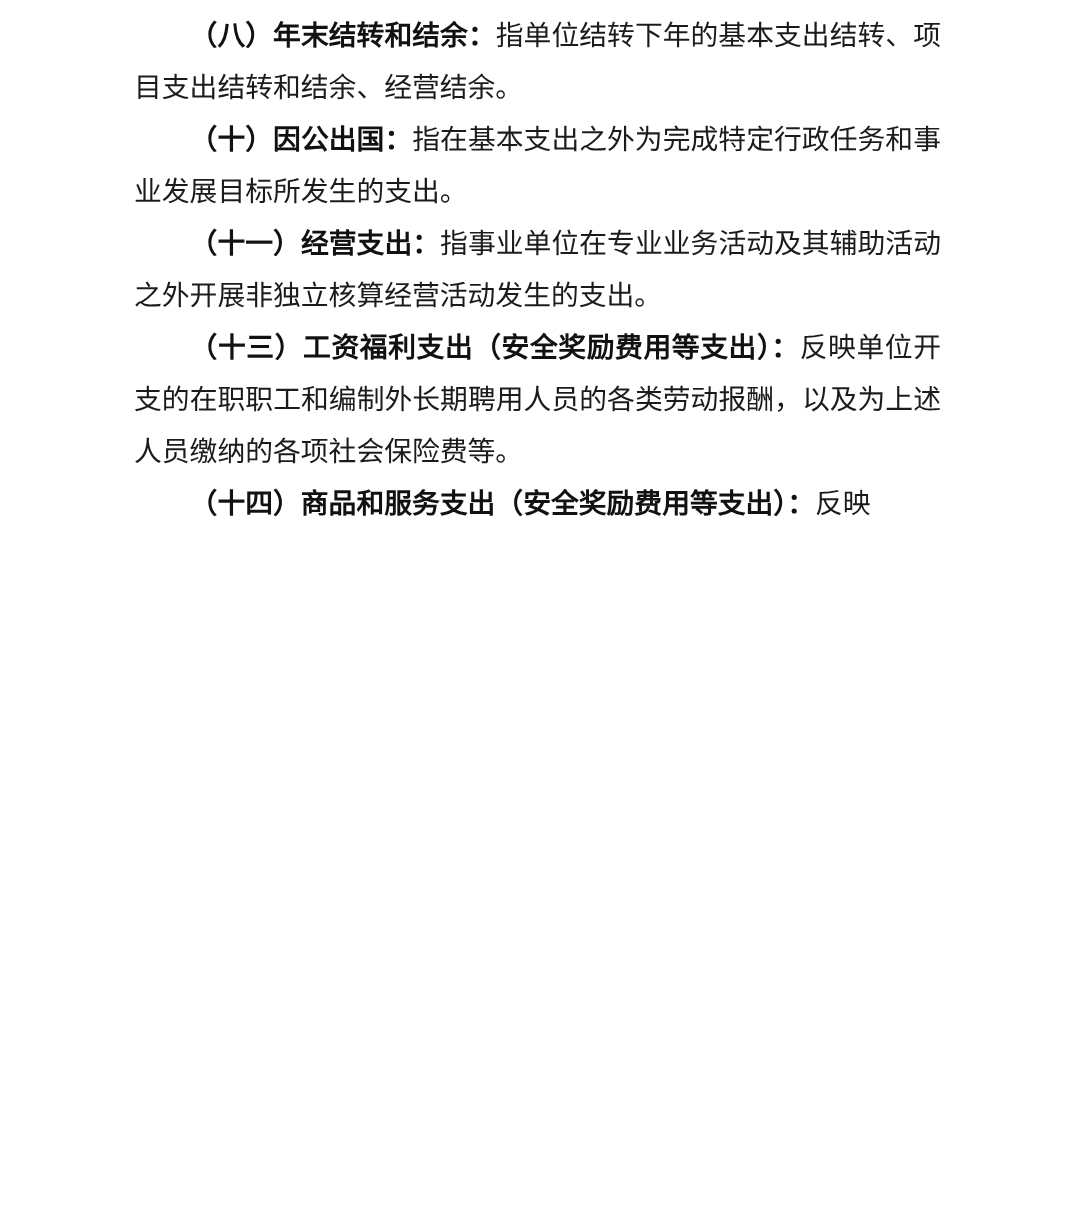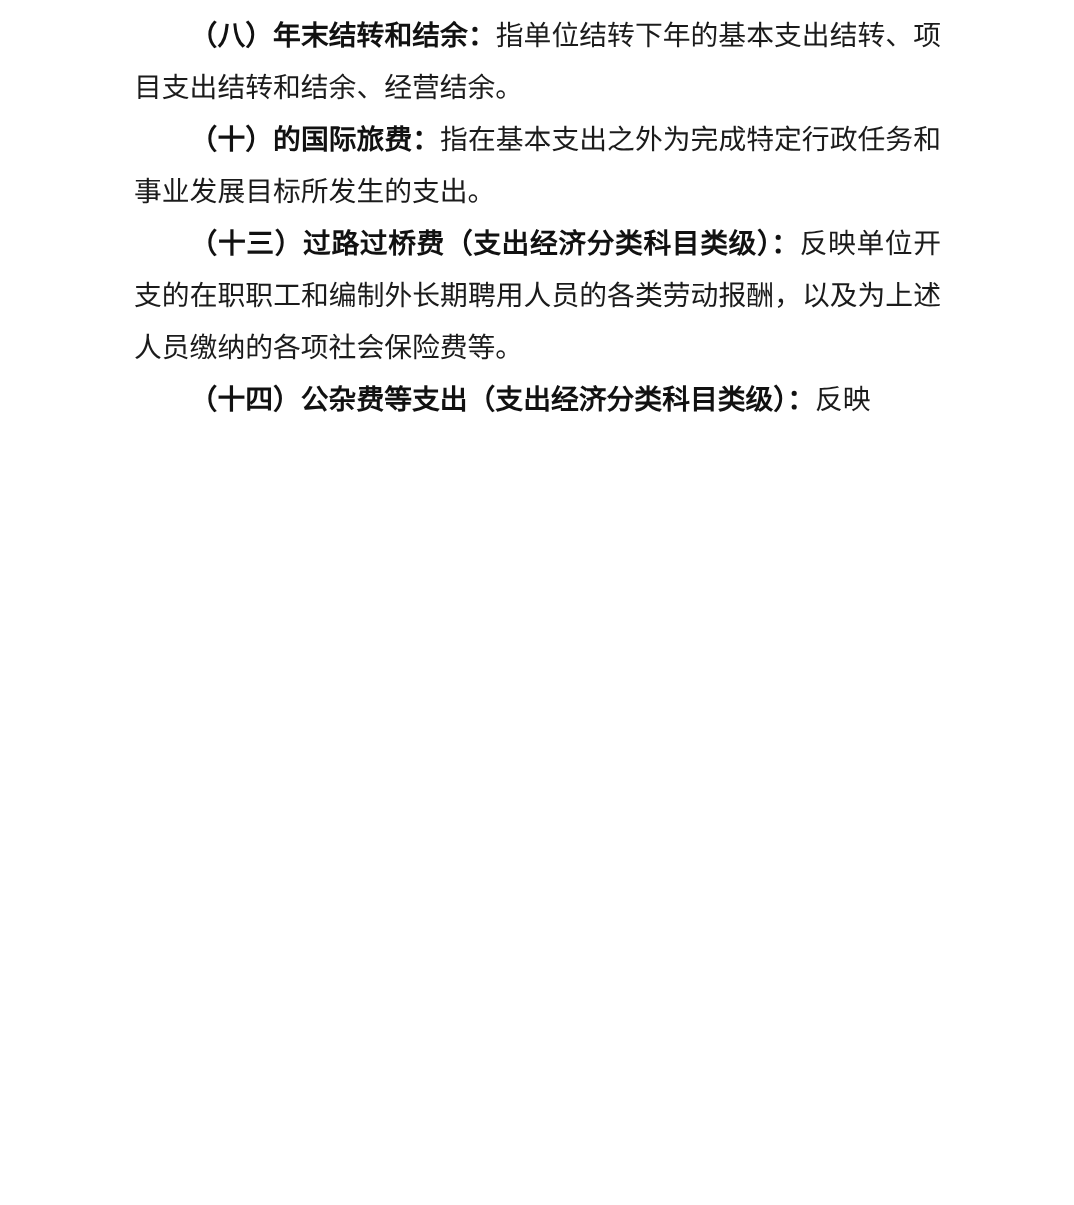--- a/index.html
+++ b/index.html
@@ -35,22 +35,23 @@
 </style>
 </head>
 <body>
 
 <div class="page">
   <div class="doc-body">
 
     <p><span class="term">（八）年末结转和结余：</span><span>指单位结转下年的基本支出结转、项目支出结转和结余、经营结余。</span></p>
 
 
-    <p><span class="term">（十）的国际旅费：</span><span>指在基本支出之外为完成特定行政任务和事业发展目标所发生的支出。</span></p>
+    <p><span class="term">（十）因公出国：</span><span>指在基本支出之外为完成特定行政任务和事业发展目标所发生的支出。</span></p>
+
+    <p><span class="term">（十一）经营支出：</span><span>指事业单位在专业业务活动及其辅助活动之外开展非独立核算经营活动发生的支出。</span></p>
 
 
+    <p><span class="term">（十三）工资福利支出（安全奖励费用等支出）：</span><span>反映单位开支的在职职工和编制外长期聘用人员的各类劳动报酬，以及为上述人员缴纳的各项社会保险费等。</span></p>
 
-    <p><span class="term">（十三）过路过桥费（支出经济分类科目类级）：</span><span>反映单位开支的在职职工和编制外长期聘用人员的各类劳动报酬，以及为上述人员缴纳的各项社会保险费等。</span></p>
-
-    <p><span class="term">（十四）公杂费等支出（支出经济分类科目类级）：</span><span>反映</span></p>
+    <p><span class="term">（十四）商品和服务支出（安全奖励费用等支出）：</span><span>反映</span></p>
 
   </div>
 </div>
 
 </body></html>

